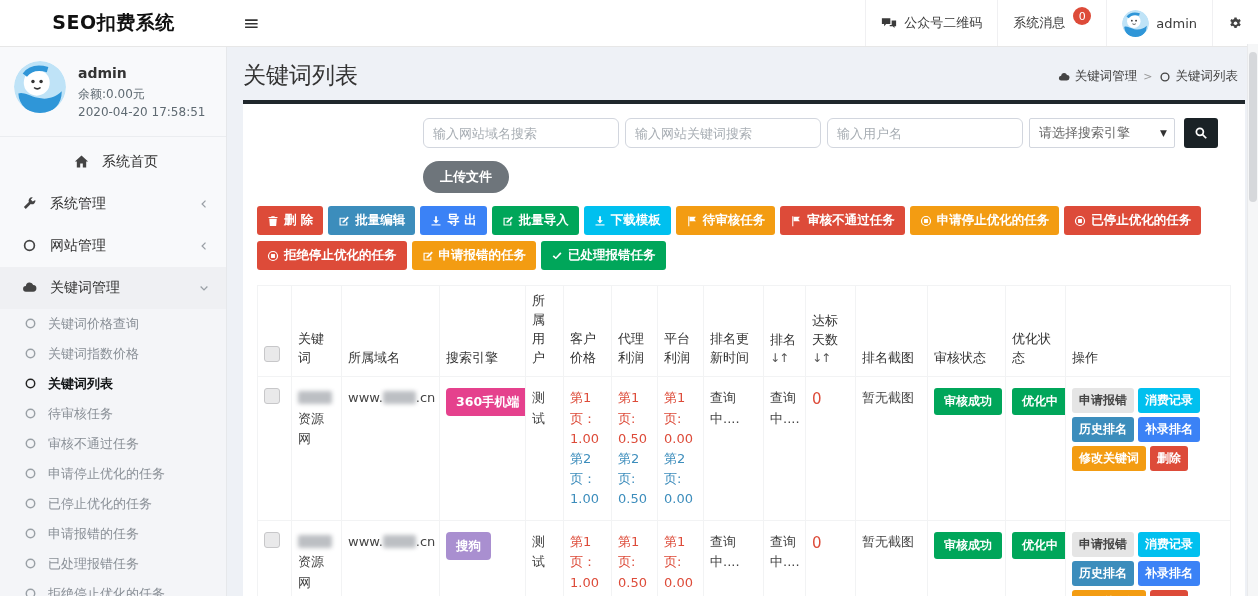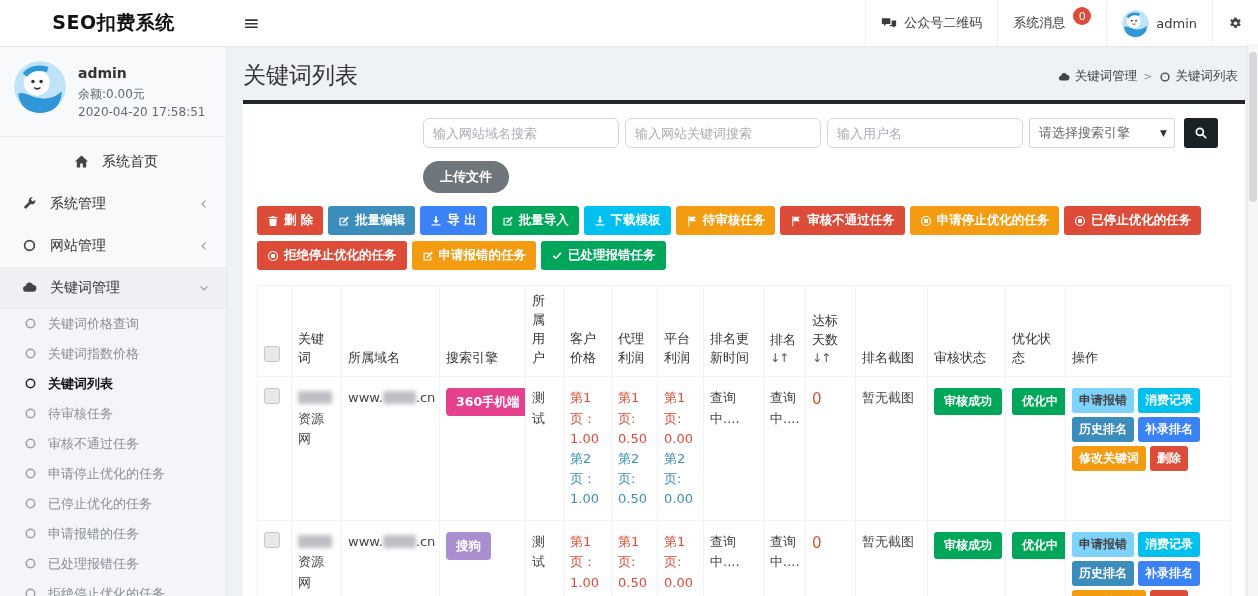--- a/index.html
+++ b/index.html
@@ -76,21 +76,21 @@
   .abtn { display:inline-flex; align-items:center; gap:5px; padding:6px 10px; border:none; border-radius:3px;
     font-size:12.5px; font-weight:bold; cursor:pointer; }
   .abtn .bi { width:12px; height:12px; }
 
   .c-red    { background:#dd4b39; color:#fff; }
   .c-blue   { background:#3c8dbc; color:#fff; }
   .c-dark   { background:#3b82f6; color:#fff; }
   .c-green  { background:#00a65a; color:#fff; }
   .c-cyan   { background:#00c0ef; color:#fff; }
   .c-orange { background:#f39c12; color:#fff; }
-  .c-default{ background:#7dd3fc; color:#444; border:1px solid #ccc; }
+  .c-default{ background:#e5e5e5; color:#444; border:1px solid #ccc; }
 
   
   .kw-table { margin-top:15px; width:100%; border-collapse:collapse; table-layout:fixed; font-size:13px; }
   .kw-table th, .kw-table td { border:1px solid #f2f3f4; text-align:left; }
   .kw-table th { height:84px; vertical-align:bottom; padding:6px 6px 9px 6px; font-weight:normal;
     color:#333; line-height:1.45; overflow:hidden; }
   .kw-table td { vertical-align:top; padding:11px 6px; line-height:1.55; color:#444; overflow:hidden; }
   .kw-table th:nth-child(1){width:34px}  .kw-table th:nth-child(2){width:50px}
   .kw-table th:nth-child(3){width:98px}  .kw-table th:nth-child(4){width:86px}
   .kw-table th:nth-child(5){width:38px}  .kw-table th:nth-child(6){width:48px}

